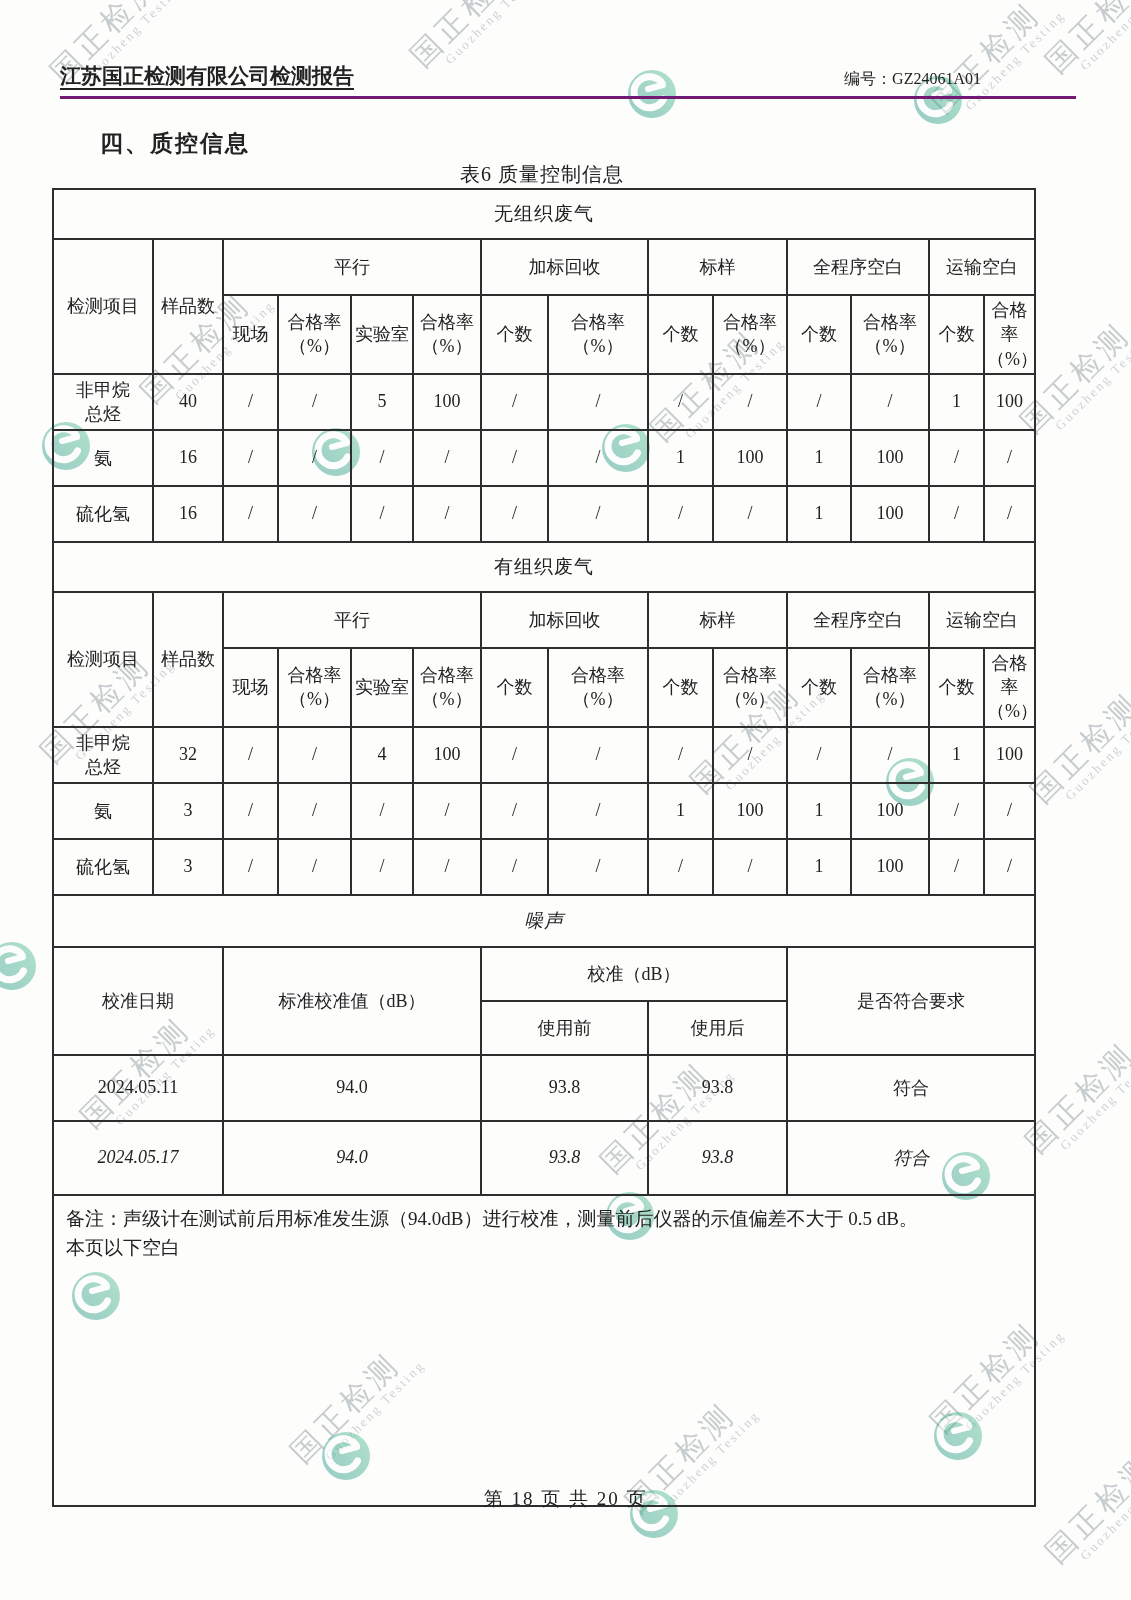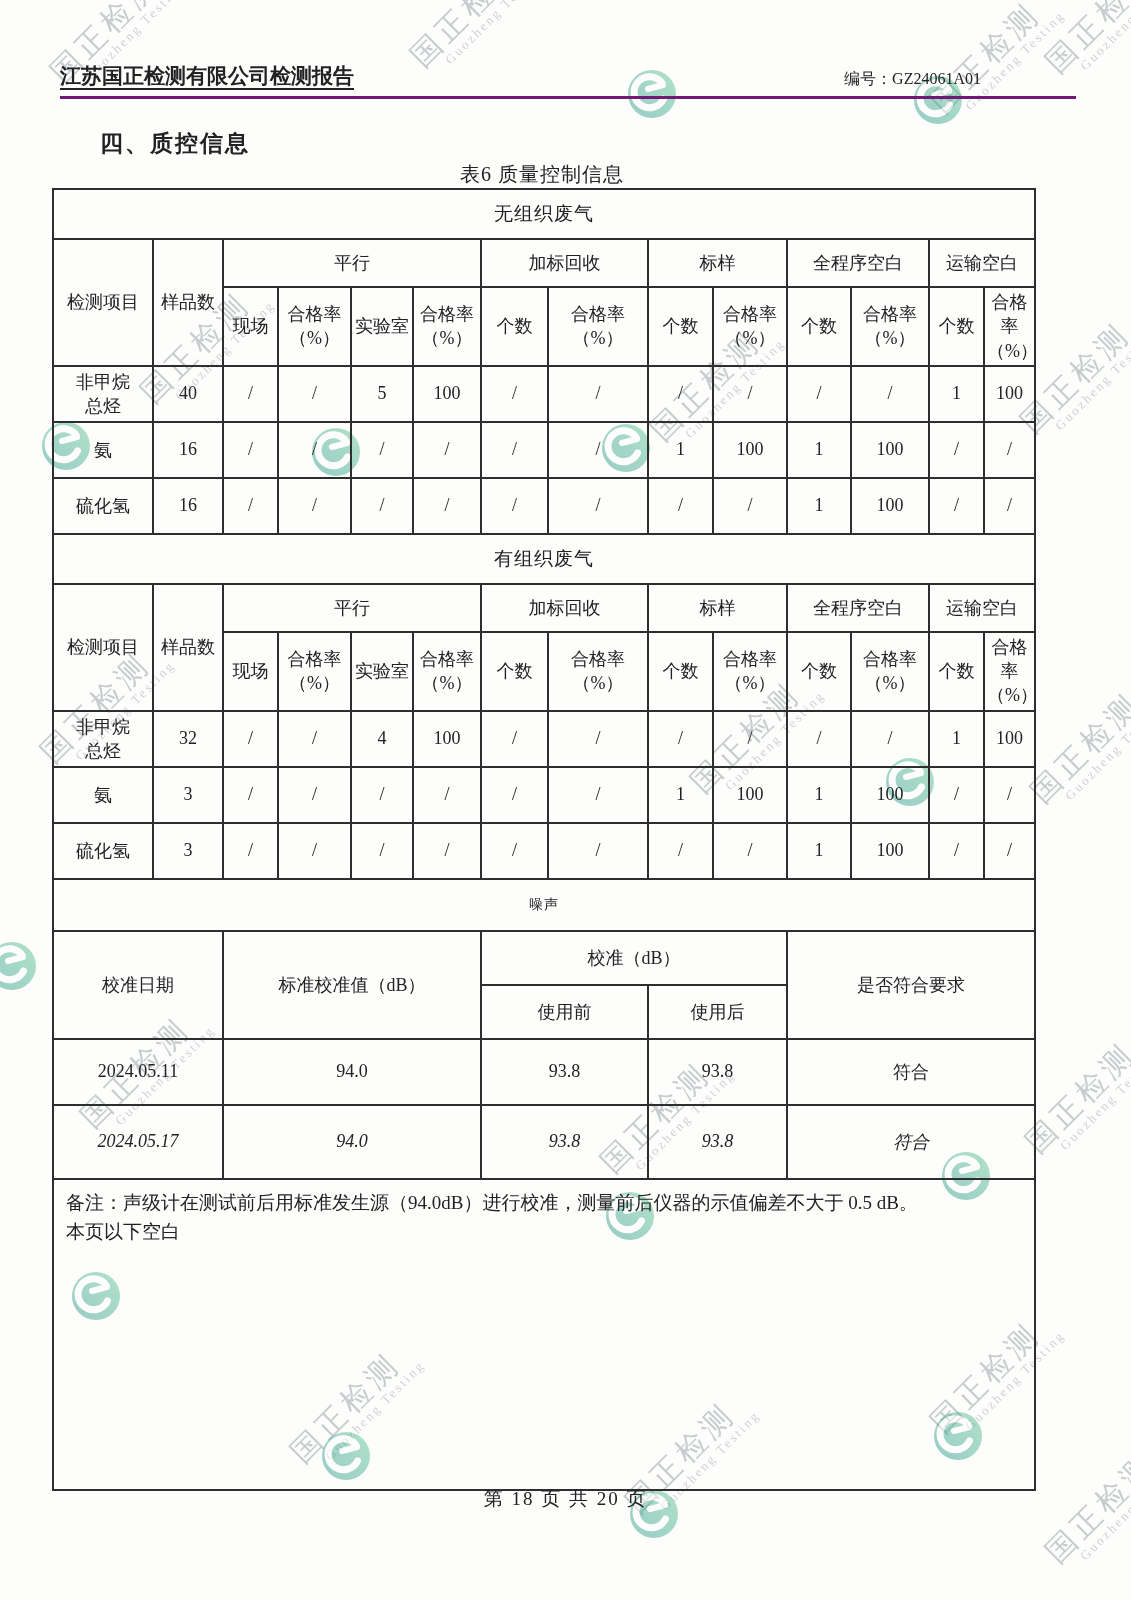--- a/index.html
+++ b/index.html
@@ -50,24 +50,24 @@
     font-size: 18px;
   }
   table.main td {
     border: 2px solid #2e2e2e;
     text-align: center; vertical-align: middle;
     padding: 2px;
     background: transparent;
   }
   .pre { white-space: pre-line; }
   .r-band td { height: 50px; font-size: 19px; letter-spacing: 1px; }
-  .r-group td { height: 48px; }
+  .r-group td { height: 56px; }
   .r-sub td { height: 62px; line-height: 1.35; }
   .r-data td { height: 56px; }
-  .r-nband td { height: 52px; font-size: 14px; letter-spacing: 1px; }
+  .r-nband td { height: 52px; font-size: 19px; letter-spacing: 1px; font-style: italic; }
   .r-nh td { height: 54px; margin-top: 32px; }
   .r-nd1 td { height: 66px; }
   .r-nd2 td { height: 74px; font-style: italic; }
   .note-cell {
     height: 311px;
     text-align: left !important;
     vertical-align: top !important;
     padding: 8px 10px 0 12px !important;
     font-size: 19px; line-height: 1.55;
   }

